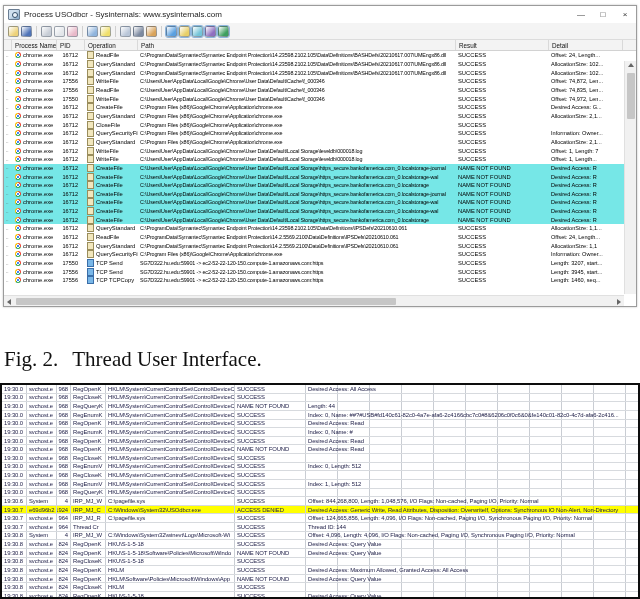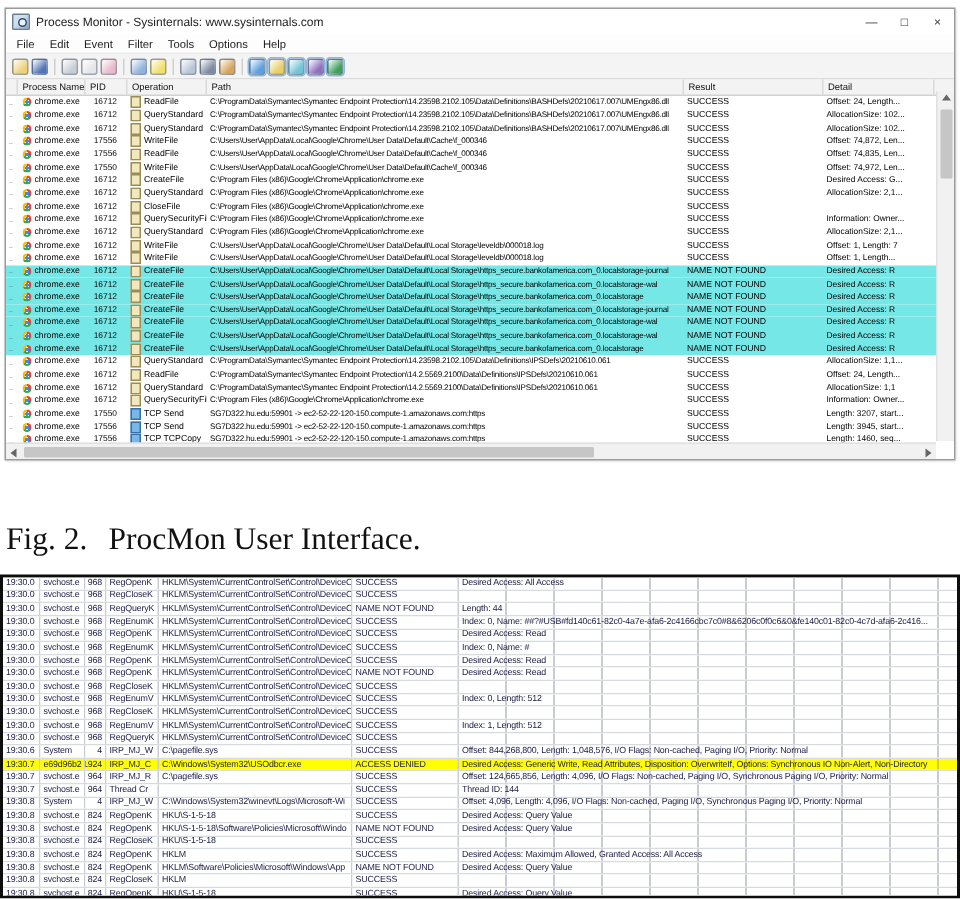--- a/index.html
+++ b/index.html
@@ -64,36 +64,27 @@
   .sc.detail{border-right:none;
       background-image:repeating-linear-gradient(90deg,rgba(0,0,0,0) 0 31px,#c9cdd3 31px 32px);}
   .sh-row.ylw .sc.detail{background-image:repeating-linear-gradient(90deg,rgba(0,0,0,0) 0 31px,#d6cf2a 31px 32px);}
 </style>
 </head>
 <body>
 
 <div id="pm-window">
   <div id="pm-titlebar">
     <span id="pm-appicon"></span>
-    <span id="pm-title">Process Monitor - Sysinternals: www.sysinternals.com</span>
+    <span id="pm-title">Process USOdbcr - Sysinternals: www.sysinternals.com</span>
     <span id="pm-winbtns">
       <span class="winbtn">—</span>
       <span class="winbtn">□</span>
       <span class="winbtn">×</span>
     </span>
   </div>
-  <div id="pm-menubar">
-      <span class="menu-item">File</span>
-      <span class="menu-item">Edit</span>
-      <span class="menu-item">Event</span>
-      <span class="menu-item">Filter</span>
-      <span class="menu-item">Tools</span>
-      <span class="menu-item">Options</span>
-      <span class="menu-item">Help</span>
-    </div>
   <div id="pm-toolbar">
       <span class="tb-icon" style="background: linear-gradient(135deg, rgb(255, 255, 255) 0%, rgb(237, 210, 122) 70%);"></span>
       <span class="tb-icon" style="background: linear-gradient(135deg, rgb(255, 255, 255) 0%, rgb(79, 116, 184) 70%);"></span>
       <span class="tb-sep"></span>
       <span class="tb-icon" style="background: linear-gradient(135deg, rgb(255, 255, 255) 0%, rgb(199, 205, 214) 70%);"></span>
       <span class="tb-icon" style="background: linear-gradient(135deg, rgb(255, 255, 255) 0%, rgb(227, 230, 234) 70%);"></span>
       <span class="tb-icon" style="background: linear-gradient(135deg, rgb(255, 255, 255) 0%, rgb(233, 185, 201) 70%);"></span>
       <span class="tb-sep"></span>
       <span class="tb-icon" style="background: linear-gradient(135deg, rgb(255, 255, 255) 0%, rgb(143, 180, 221) 70%);"></span>
       <span class="tb-icon" style="background: linear-gradient(135deg, rgb(255, 255, 255) 0%, rgb(240, 223, 106) 70%);"></span>
@@ -529,21 +520,21 @@
     <span id="pm-vthumb"></span>
   </div>
   <div id="pm-hscroll">
     <span class="arrow-left"></span>
     <span id="pm-hthumb"></span>
     <span class="arrow-right"></span>
   </div>
 </div>
 
 <div id="caption">
-  <span class="fig">Fig. 2.</span><span>ProcMon User Interface.</span>
+  <span class="fig">Fig. 2.</span><span>Thread User Interface.</span>
 </div>
 
 <div id="sheet">
     <div class="sh-row">
       <span class="sc" style="width: 25px;">19:30.0</span>
       <span class="sc" style="width: 30px;">svchost.e</span>
       <span class="sc num" style="width: 14px;">968</span>
       <span class="sc" style="width: 35px;">RegOpenK</span>
       <span class="sc" style="width: 129px;">HKLM\System\CurrentControlSet\Control\DeviceCl</span>
       <span class="sc" style="width: 71px;">SUCCESS</span>

